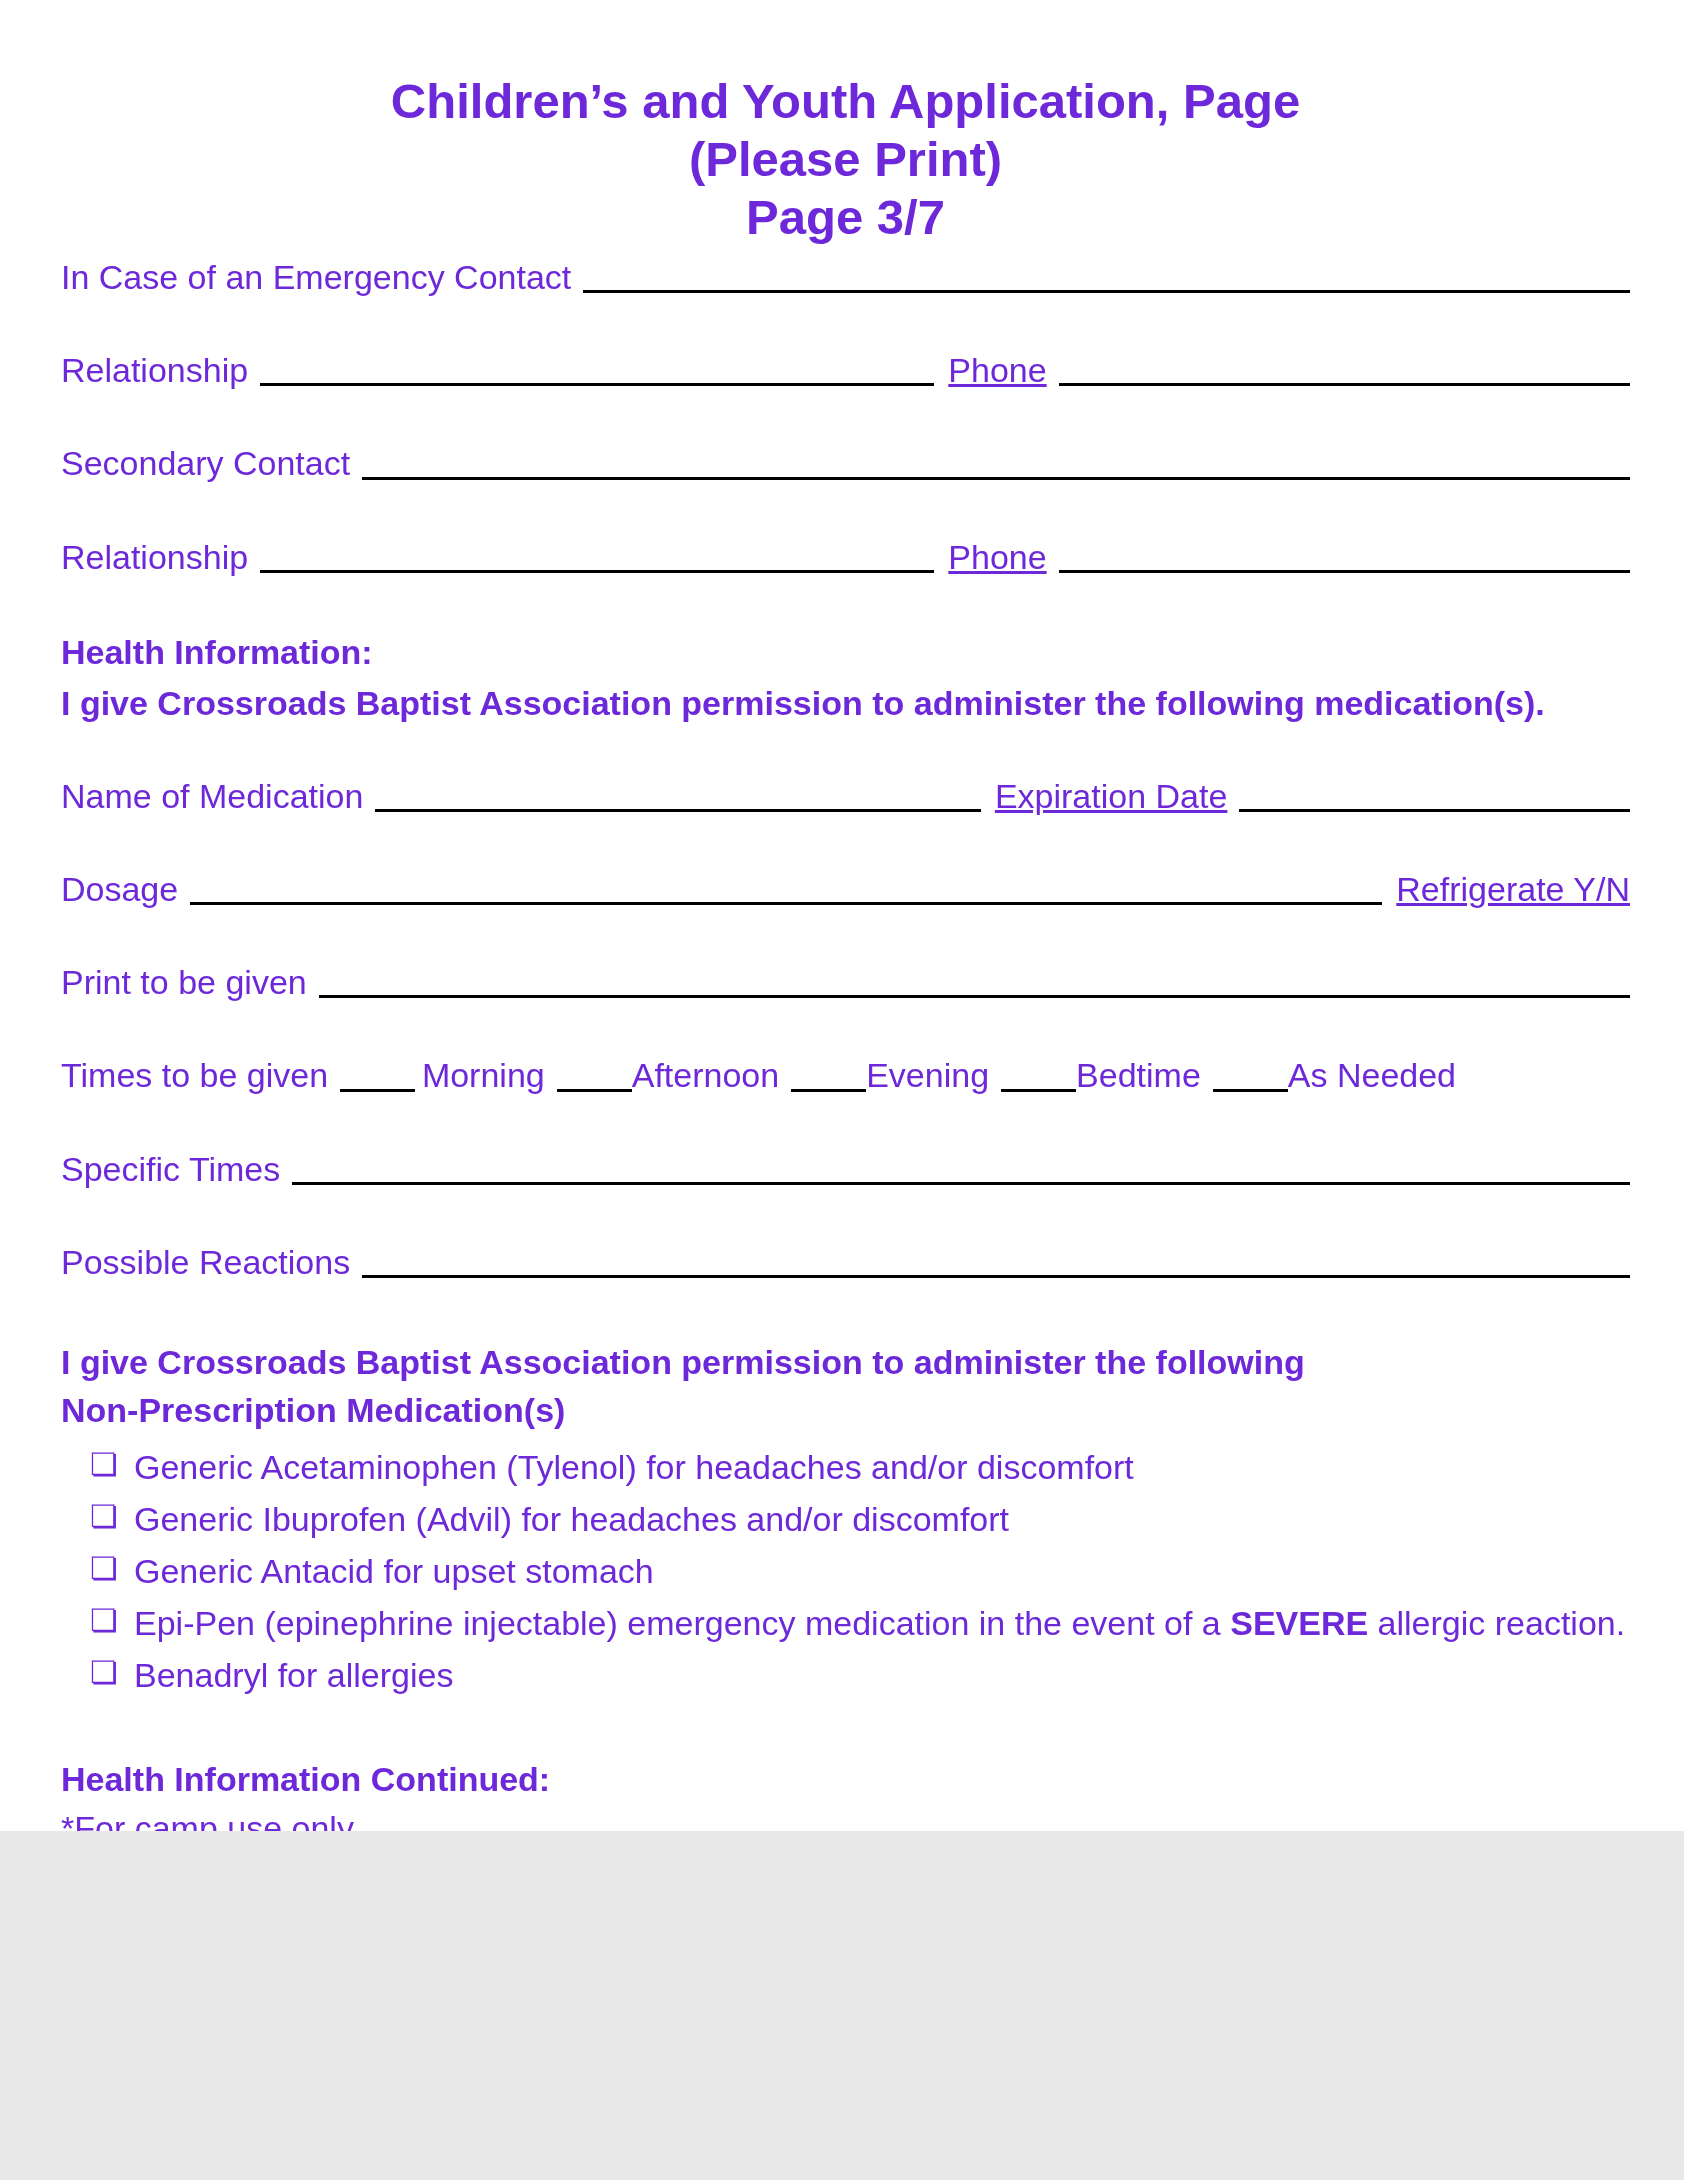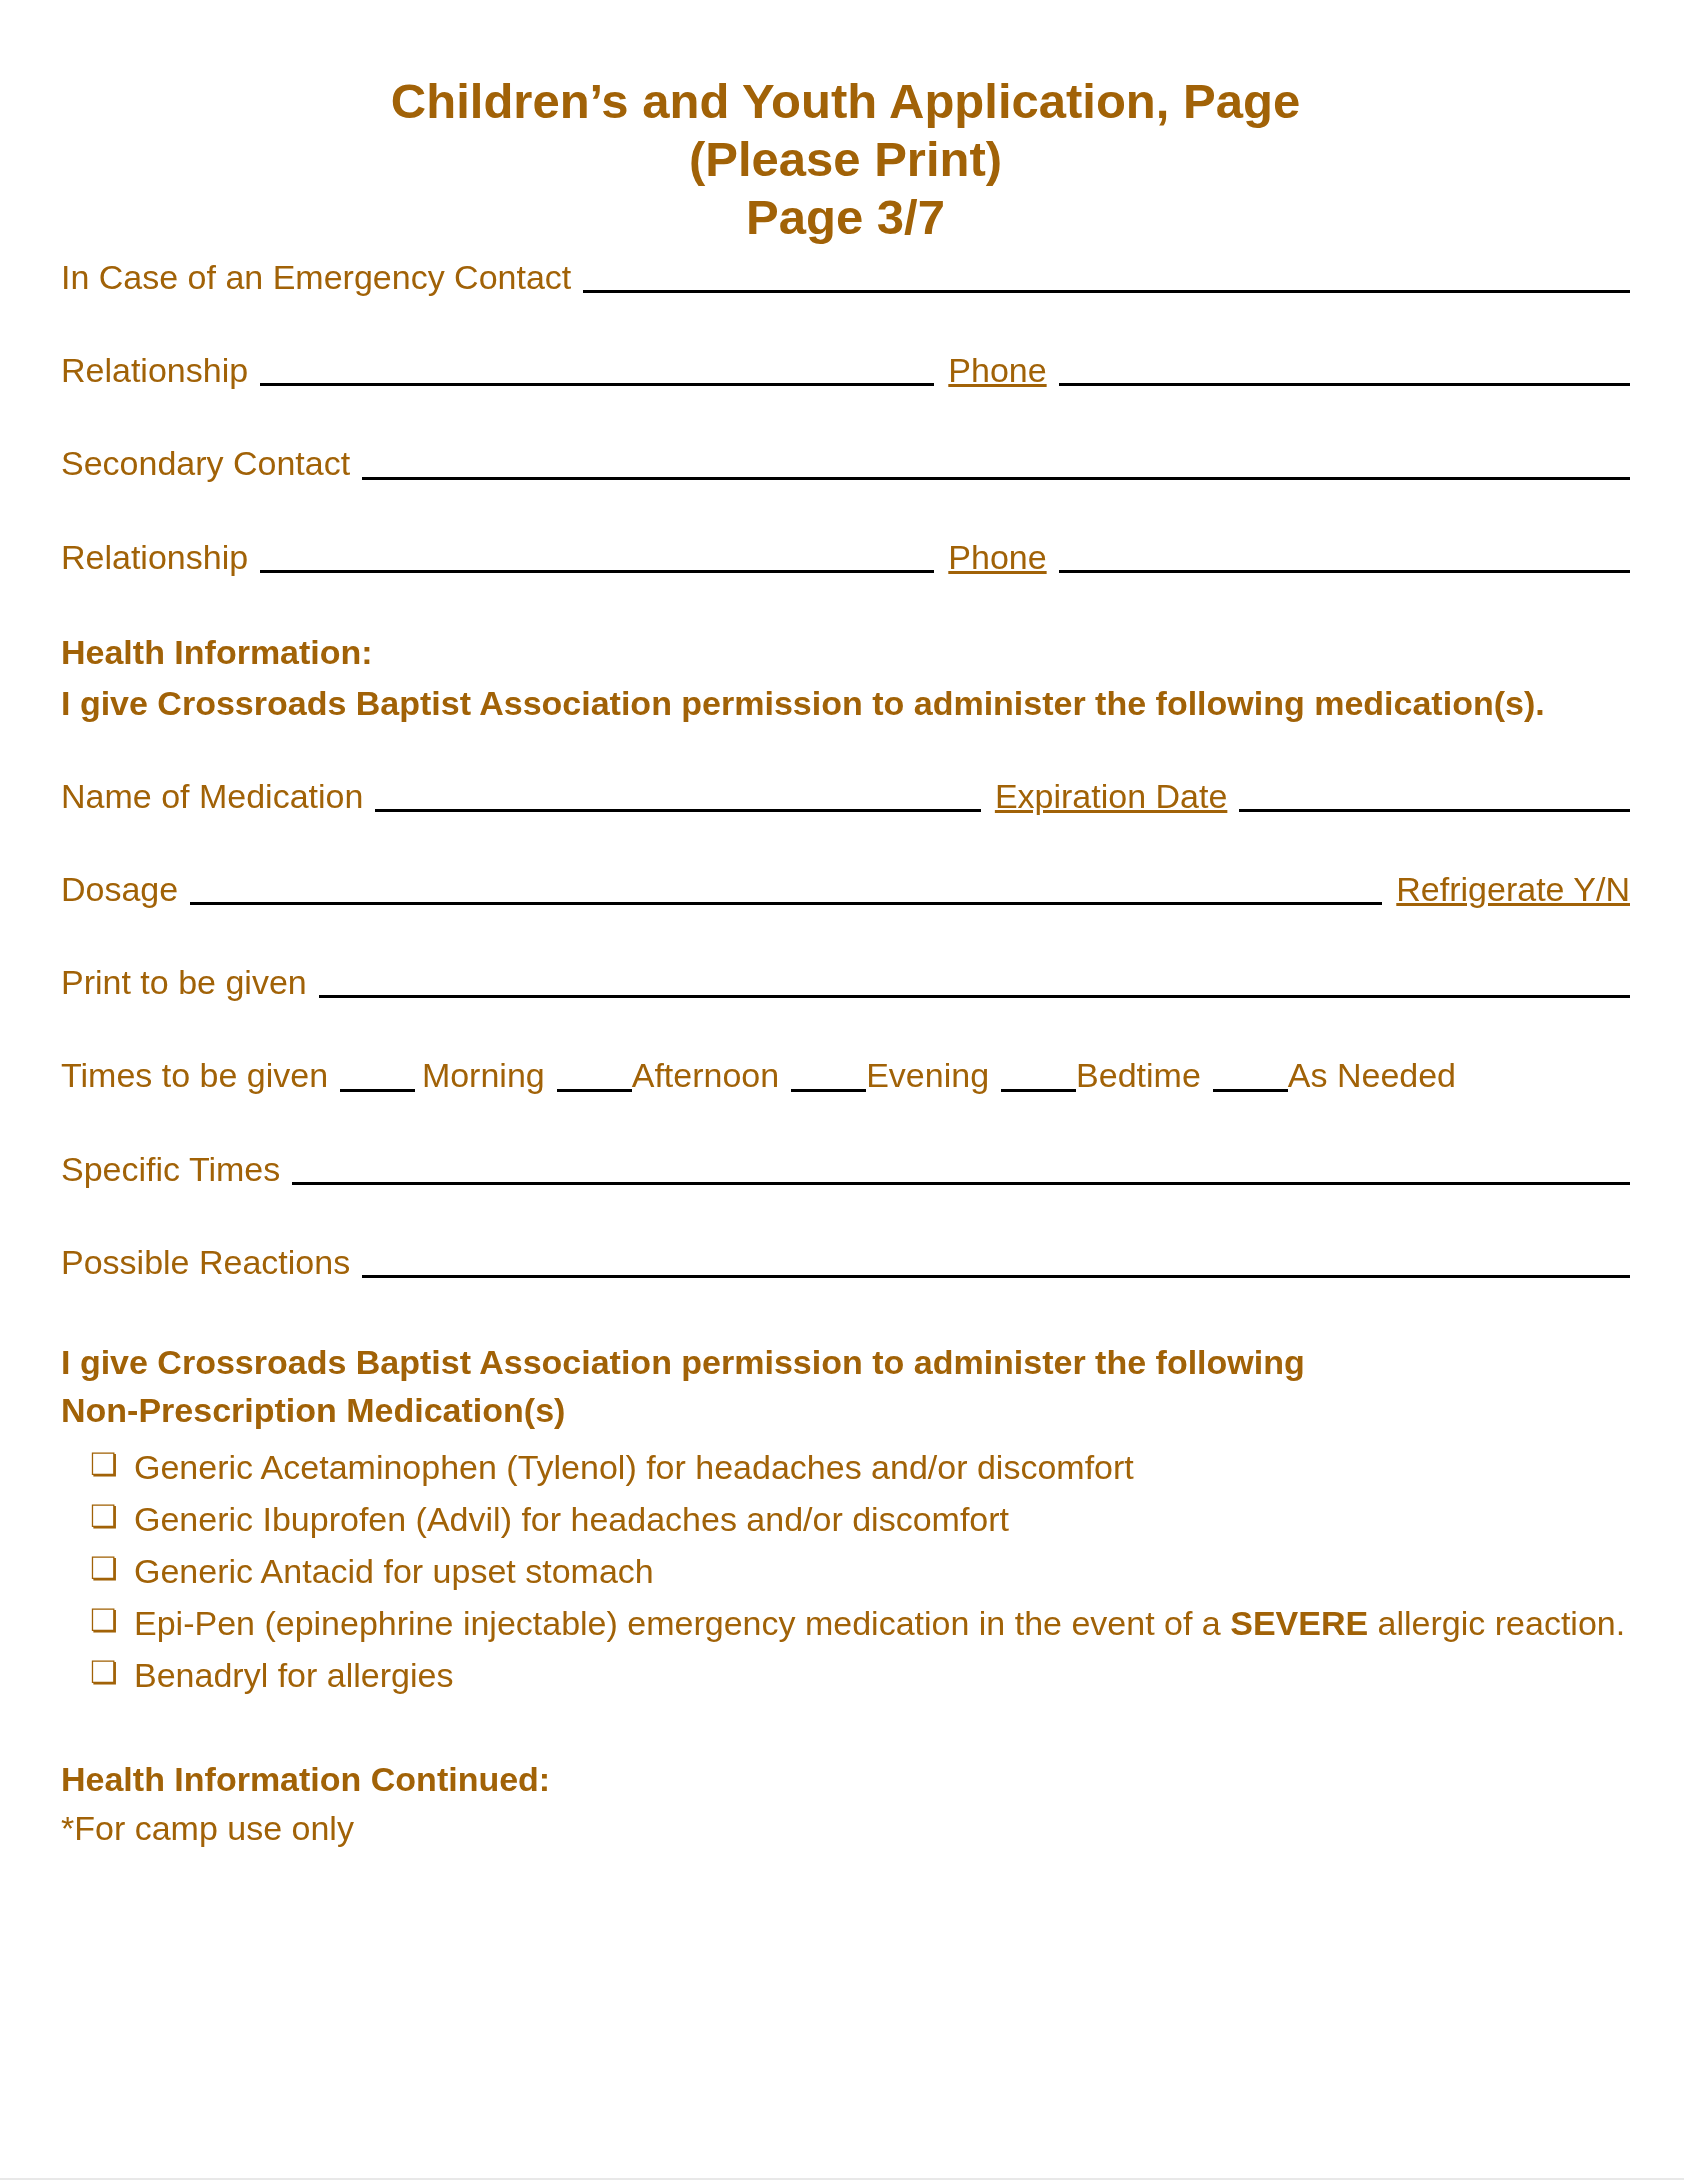--- a/index.html
+++ b/index.html
@@ -1,22 +1,22 @@
 <!DOCTYPE html>
 <html style="font-size:13.6px"><head>
 <meta charset="utf-8">
 <style>
   * { box-sizing: border-box; }
   html, body { margin: 0; padding: 0; background: #e8e8e8; }
   .page {
     width: 1685px;
-    height: 2178px;
+    height: 1831px;
     margin: 0 auto;
     background: #ffffff;
-    color: #a16207;
+    color: #6d28d9;
     font-family: "Liberation Sans", sans-serif;
     font-size: 34px;
     line-height: 1.3;
     padding: 0 55px 0 61px;
     overflow: hidden;
   }
   .title-block {
     text-align: center;
     font-weight: 700;
     font-size: 49px;

